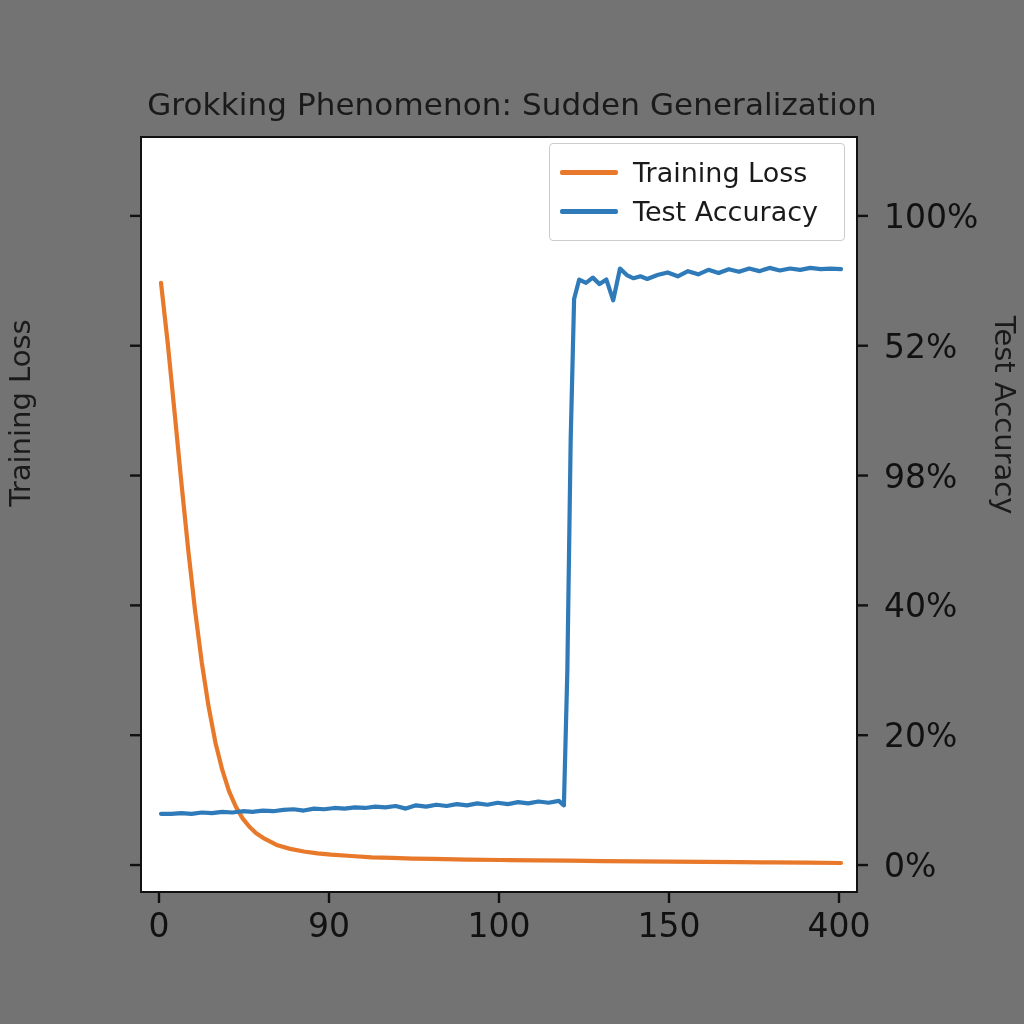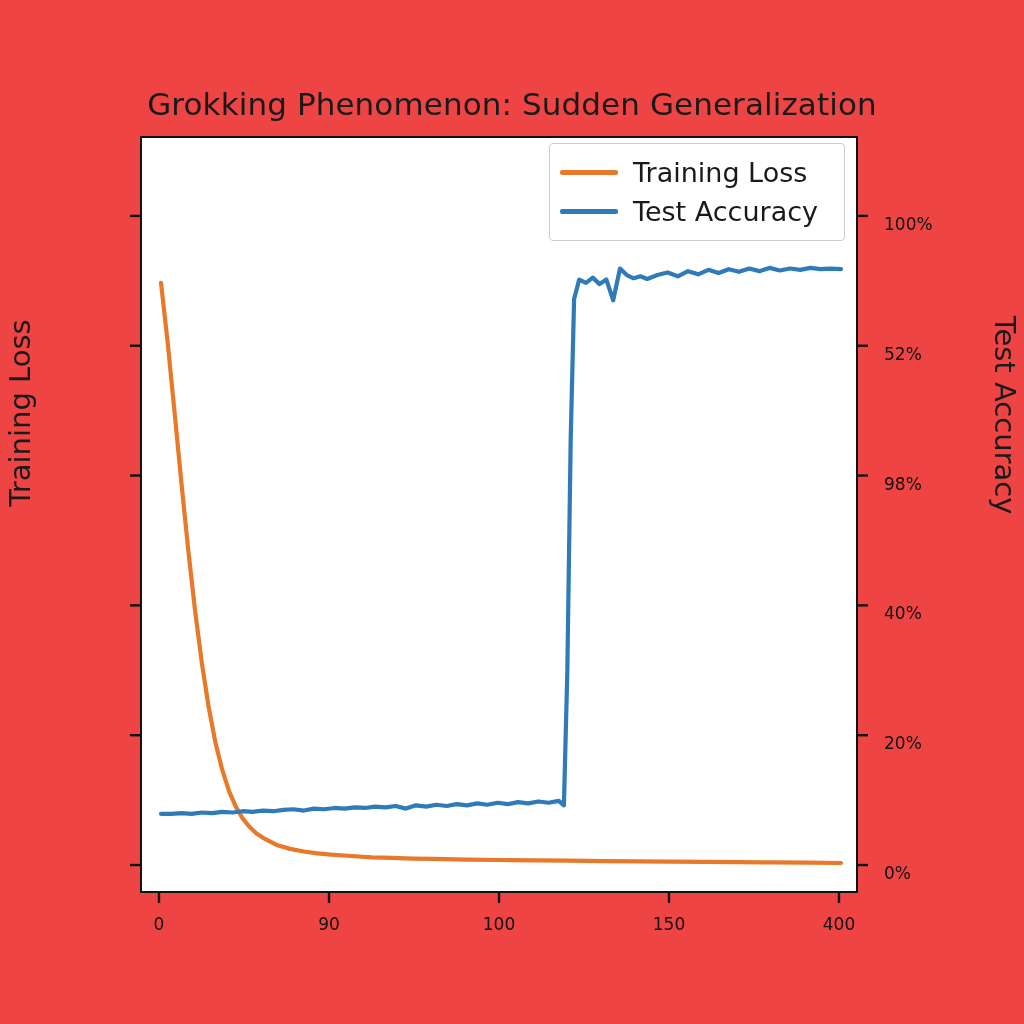--- a/index.html
+++ b/index.html
@@ -4,21 +4,21 @@
 <style>
   html, body {
     margin: 0;
     padding: 0;
     background: #ffffff;
   }
   #page {
     position: relative;
     width: 1024px;
     height: 1024px;
-    background: #ef4444;
+    background: #737373;
     font-family: "DejaVu Sans", sans-serif;
     overflow: hidden;
   }
 
   
   #chart-title {
     position: absolute;
     left: 0;
     top: 86px;
     width: 1024px;
@@ -77,24 +77,23 @@
     text-align: center;
     font-size: 29px;
     color: #1a1a1a;
     white-space: nowrap;
   }
   #xlabel sup { font-size: 0.62em; }
 
   
   .tick-label {
     position: absolute;
-    font-size: 17px;
+    font-size: 33px;
     color: #111111;
     white-space: nowrap;
-    margin-top: 8px;
   }
   .ytick-right { left: 884px;  text-align: left;  transform: translateY(-50%); }
   .xtick       { transform: translateX(-50%); top: 906px; }
 
   
   #legend {
     position: absolute;
     left: 549px;
     top: 143px;
     width: 296px;

